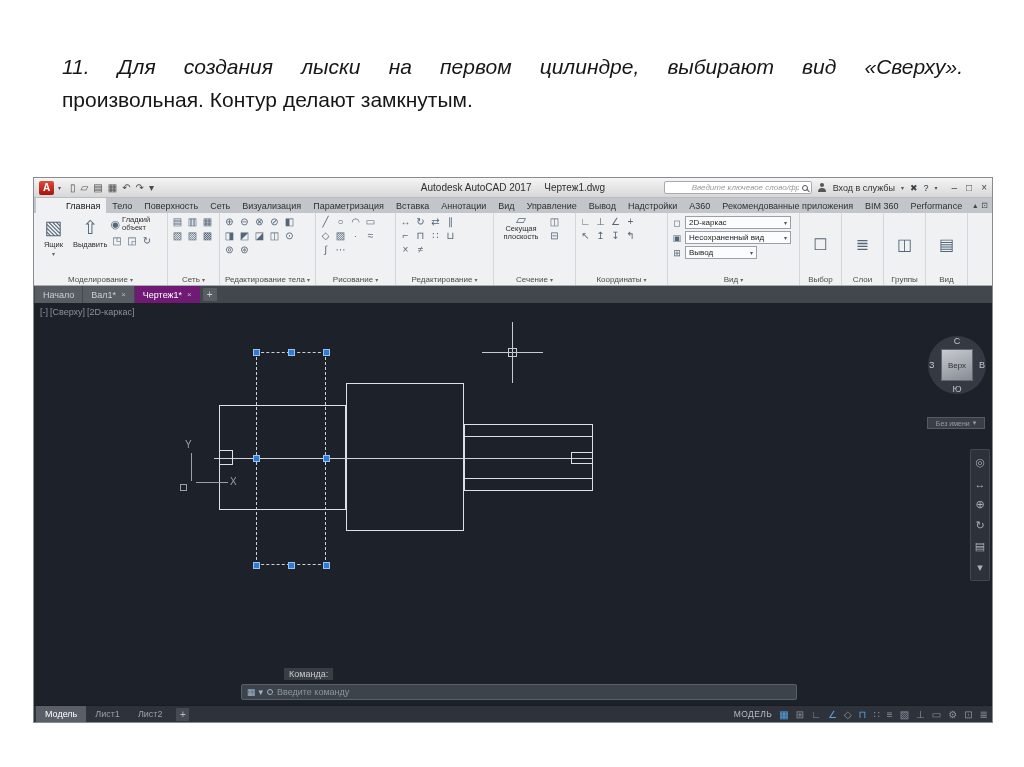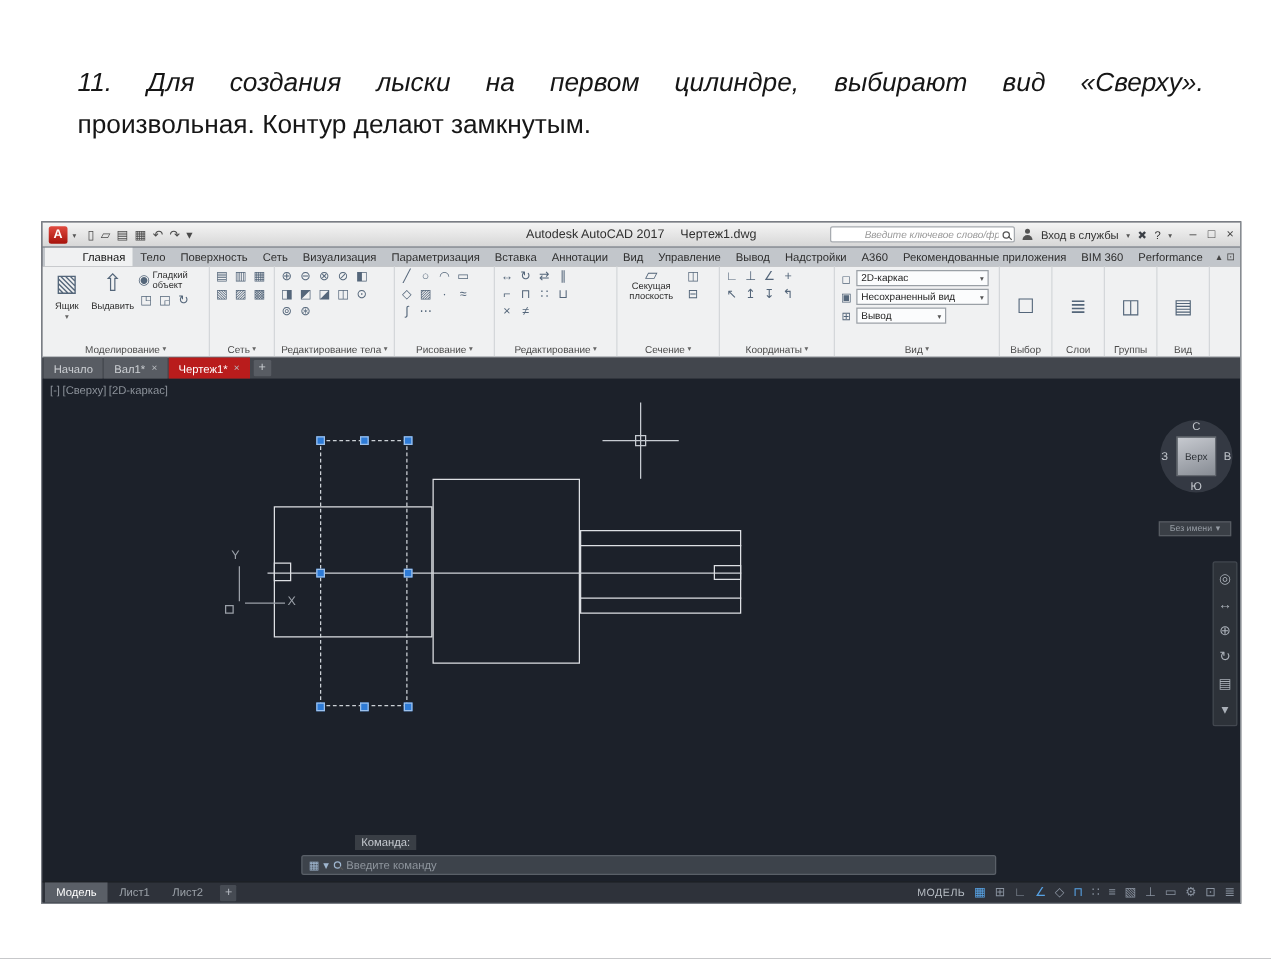--- a/index.html
+++ b/index.html
@@ -77,21 +77,21 @@
   .vrow { display:flex; align-items:center; gap:2px; }
   .vicon { font-size:9px; color:#54667a; width:12px; text-align:center; }
   .combo { height:13px; background:#fbfcfd; border:1px solid #9aa0a6; display:flex;
     align-items:center; font-size:8px; color:#222; padding:0 3px; gap:2px; flex:1; }
   .combo .cc { margin-left:auto; font-size:6px; color:#555; }
   .rp { width:42px; }
 
   
   .ftabs { flex:0 0 17px; background:#42464d; display:flex; align-items:stretch; padding-left:1px; gap:1px; }
   .ftab { display:flex; align-items:center; gap:5px; padding:0 8px; background:#585c63; color:#cdd0d4; font-size:9px; }
-  .ftab.active { background:#b91c1c; color:#fff; }
+  .ftab.active { background:#701a75; color:#fff; }
   .ftab-close { font-size:8px; color:#b9bcc0; }
   .ftab-close:empty { display:none; }
   .ftab-plus { width:14px; height:13px; align-self:center; display:flex; align-items:center; justify-content:center;
     background:#585c63; color:#cdd0d4; font-size:10px; margin-left:2px; border-radius:1px; }
 
   
   .canvas { flex:1; position:relative; background:#1c212a; overflow:hidden; }
   .vplabel { position:absolute; left:6px; top:4px; font-size:9px; color:#8d939b; display:flex; gap:2px; }
   .outline { position:absolute; border:1px solid #dde0e4; }
   .hline { position:absolute; height:1px; background:#dde0e4; }

